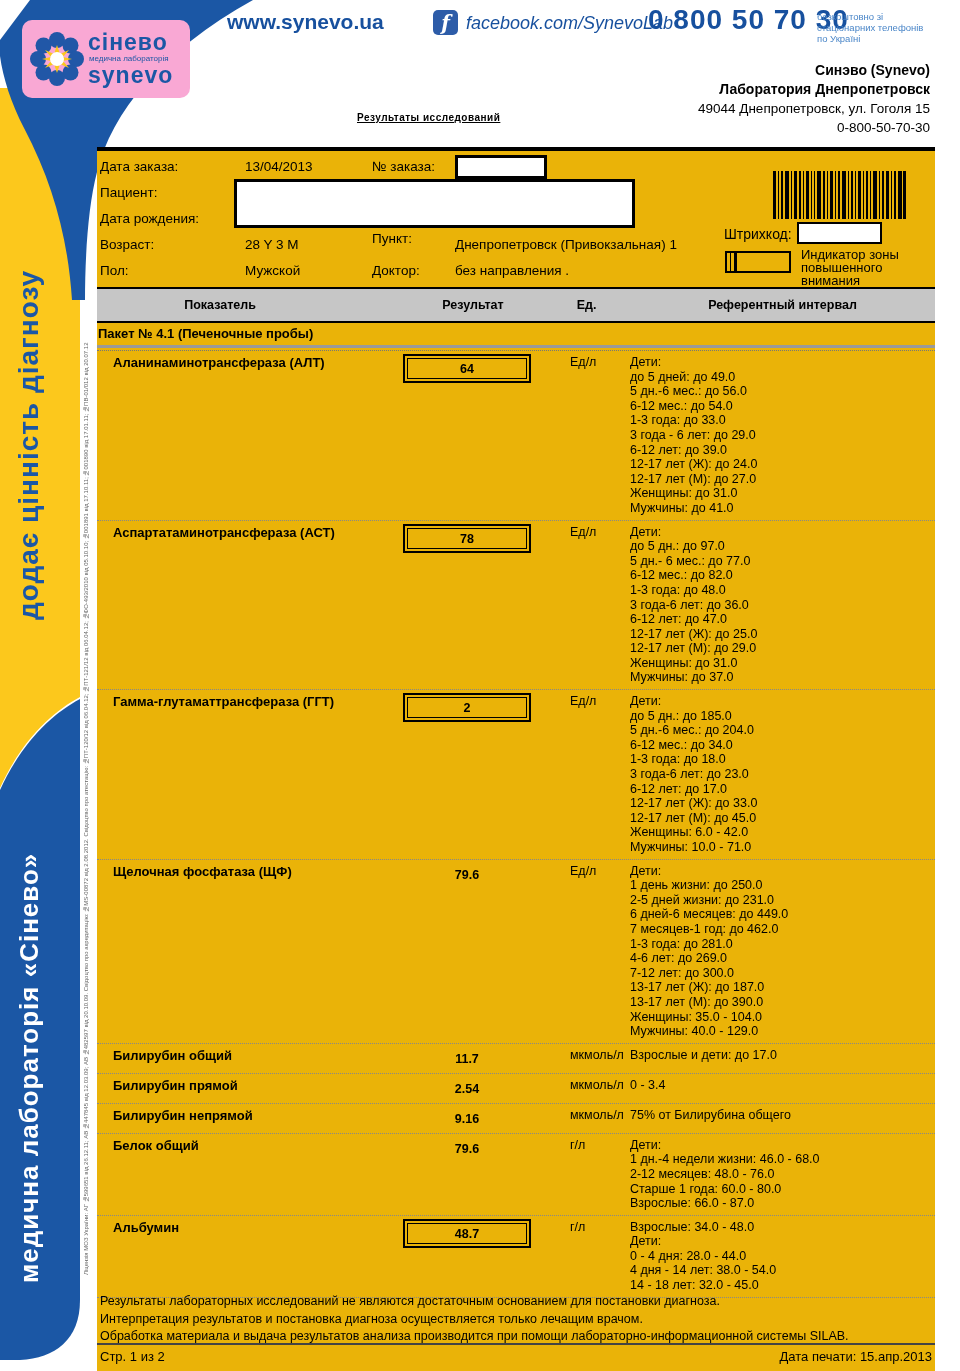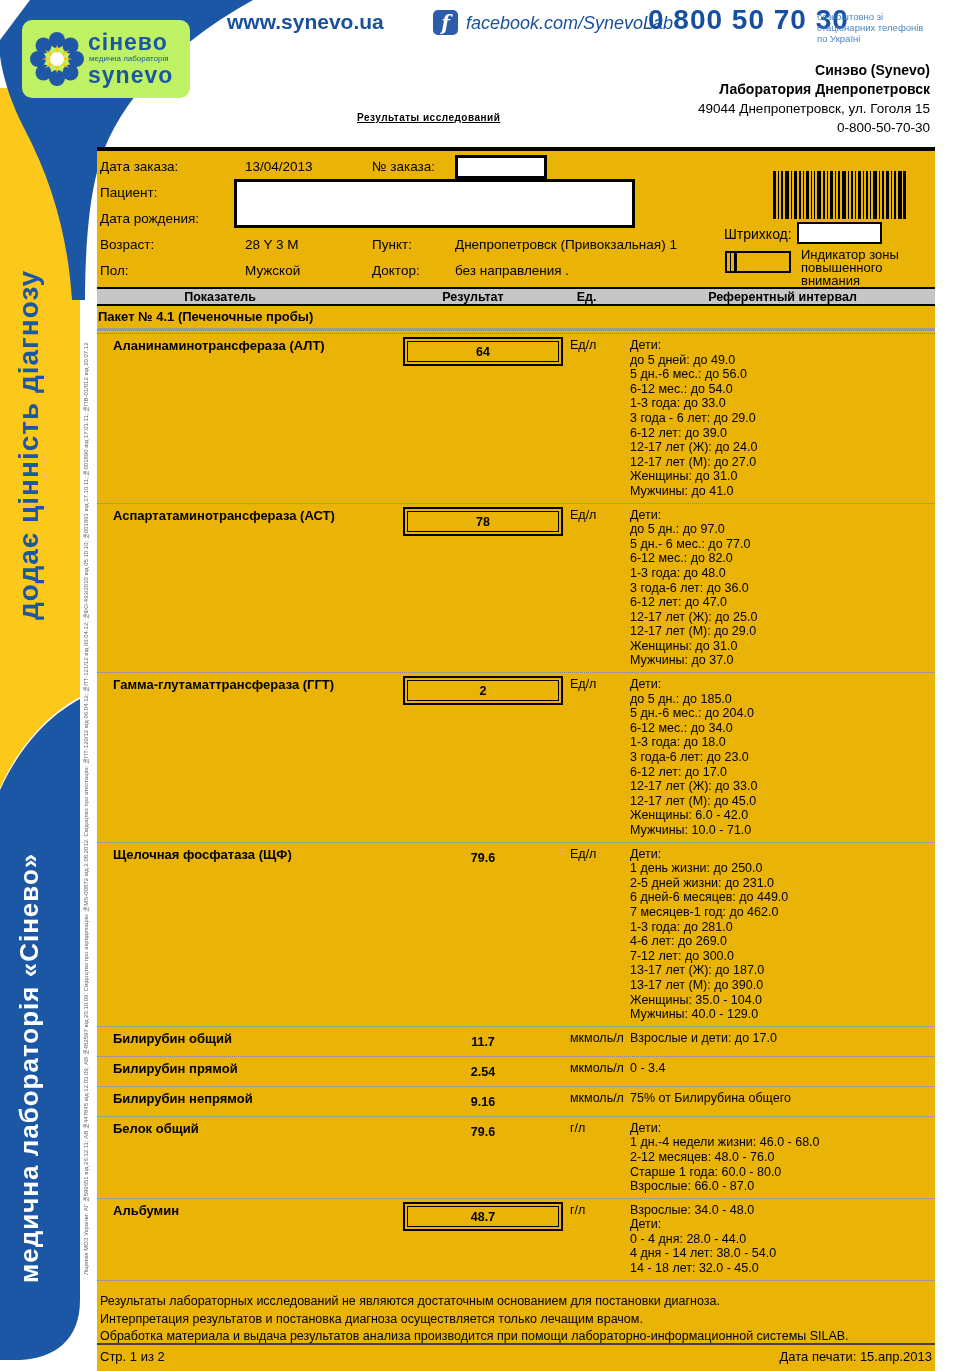--- a/index.html
+++ b/index.html
@@ -24,21 +24,21 @@
     font-size:26px; font-weight:bold; color:#ffffff; letter-spacing:1px; white-space:nowrap;
   }
   .license-vertical {
     position:absolute; left:81px; top:330px; height:945px; z-index:2;
     writing-mode:vertical-rl; transform:rotate(180deg);
     font-size:6px; color:#666; white-space:nowrap; overflow:hidden; line-height:10px;
   }
   
   .logo-box {
     position:absolute; left:22px; top:20px; width:168px; height:78px; z-index:5;
-    background:#bef264; border-radius:10px;
+    background:#f9a8d4; border-radius:10px;
     display:flex; align-items:center; padding-left:7px;
   }
   .logo-text { margin-left:3px; line-height:1; }
   .logo-cyr   { font-size:23px; font-weight:bold; color:#1b57a5; letter-spacing:1px; }
   .logo-sub   { font-size:8px;  color:#1b57a5; margin:1px 0 1px 1px; }
   .logo-lat   { font-size:23px; font-weight:bold; color:#1b57a5; letter-spacing:1px; }
   .website { position:absolute; left:227px; top:10px; font-size:21px; font-weight:bold; color:#17509e; z-index:5;text-align:center;}
   .fb-icon {
     position:absolute; left:433px; top:10px; width:25px; height:25px; z-index:5;
     background:#2d5ca8; border-radius:5px; color:#fff; text-align:center;
@@ -61,36 +61,36 @@
   .form-block { position:relative; height:136px; font-size:13.5px; }
   .fl { position:absolute; white-space:nowrap; }
   .ebox { position:absolute; border:3px solid #000; background:#fff; }
   .barcode { position:absolute; left:676px; top:20px; }
   .ind-box { position:absolute; left:628px; top:100px; width:66px; height:22px; border:2px solid #000; }
   .ind-box i { position:absolute; top:0; bottom:0; background:#000; }
   .ind-text { position:absolute; left:704px; top:97px; width:140px; font-size:13px; line-height:13px; }
   
   .thead {
     display:grid; grid-template-columns:306px 140px 87px 1fr; align-items:center;
-    height:19px; background:#c6c6c6; border-top:2px solid #000; border-bottom:2px solid #000;
+    height:36px; background:#c6c6c6; border-top:2px solid #000; border-bottom:2px solid #000;
     font-size:12.5px; font-weight:bold;
   }
   .thead .c { text-align:center; }
   .thead .c0 { padding-right:60px; }
   .pkg-title { font-size:13px; font-weight:bold; padding:3px 0 4px 1px; }
   .pkg-line1 { border-top:3px solid #9a9a9a; }
   .pkg-line2 { border-top:1px dotted #777; margin-top:2px; }
   .rrow {
     display:grid; grid-template-columns:306px 140px 87px 1fr;
     padding:4px 0 4px 0; border-bottom:1px dotted #888;
     font-size:12.5px; min-height:28px;
   }
   .rrow .nm { font-weight:bold; padding-left:16px; font-size:13px; }
   .rrow .res { text-align:center; font-weight:bold; }
-  .rbox { width:160px; }
+  .rbox { width:128px; }
   .rbox .rinner { padding:4px 0 3px; }
   .rbox.boxed { border:2px solid #000; padding:2px; margin-top:-1px; }
   .rbox.boxed .rinner { border:1px solid #000; padding:3px 0 2px; }
   .rrow .un { padding-left:27px; }
   .rrow .rf { line-height:14.6px; }
   
   .notes { position:absolute; left:3px; top:1142px; font-size:12.5px; line-height:17.5px; }
   .foot-line { position:absolute; left:0; top:1192px; width:100%; border-top:2px solid #444; }
   .foot-row { position:absolute; left:3px; top:1198px; width:832px; display:flex; justify-content:space-between; font-size:13px; }
 </style>
@@ -149,21 +149,21 @@
     <div class="form-block">
       <div class="fl" style="left:3px;top:8px">Дата заказа:</div>
       <div class="fl" style="left:148px;top:8px">13/04/2013</div>
       <div class="fl" style="left:275px;top:8px">№ заказа:</div>
       <div class="ebox" style="left:358px;top:4px;width:92px;height:24px"></div>
       <div class="fl" style="left:3px;top:34px">Пациент:</div>
       <div class="ebox" style="left:137px;top:28px;width:401px;height:49px"></div>
       <div class="fl" style="left:3px;top:60px">Дата рождения:</div>
       <div class="fl" style="left:3px;top:86px">Возраст:</div>
       <div class="fl" style="left:148px;top:86px">28 Y 3 M</div>
-      <div class="fl" style="left:275px;top:86px">Пункт:</div>
+      <div class="fl" style="left:275px;top:80px">Пункт:</div>
       <div class="fl" style="left:358px;top:86px">Днепропетровск (Привокзальная) 1</div>
       <div class="fl" style="left:3px;top:112px">Пол:</div>
       <div class="fl" style="left:148px;top:112px">Мужской</div>
       <div class="fl" style="left:275px;top:112px">Доктор:</div>
       <div class="fl" style="left:358px;top:112px">без направления .</div>
 
       <svg class="barcode" width="133" height="48" viewBox="0 0 133 48">
         <g fill="#000">
           <rect x="0" width="3" height="48"></rect>
             <rect x="5" width="1" height="48"></rect>

